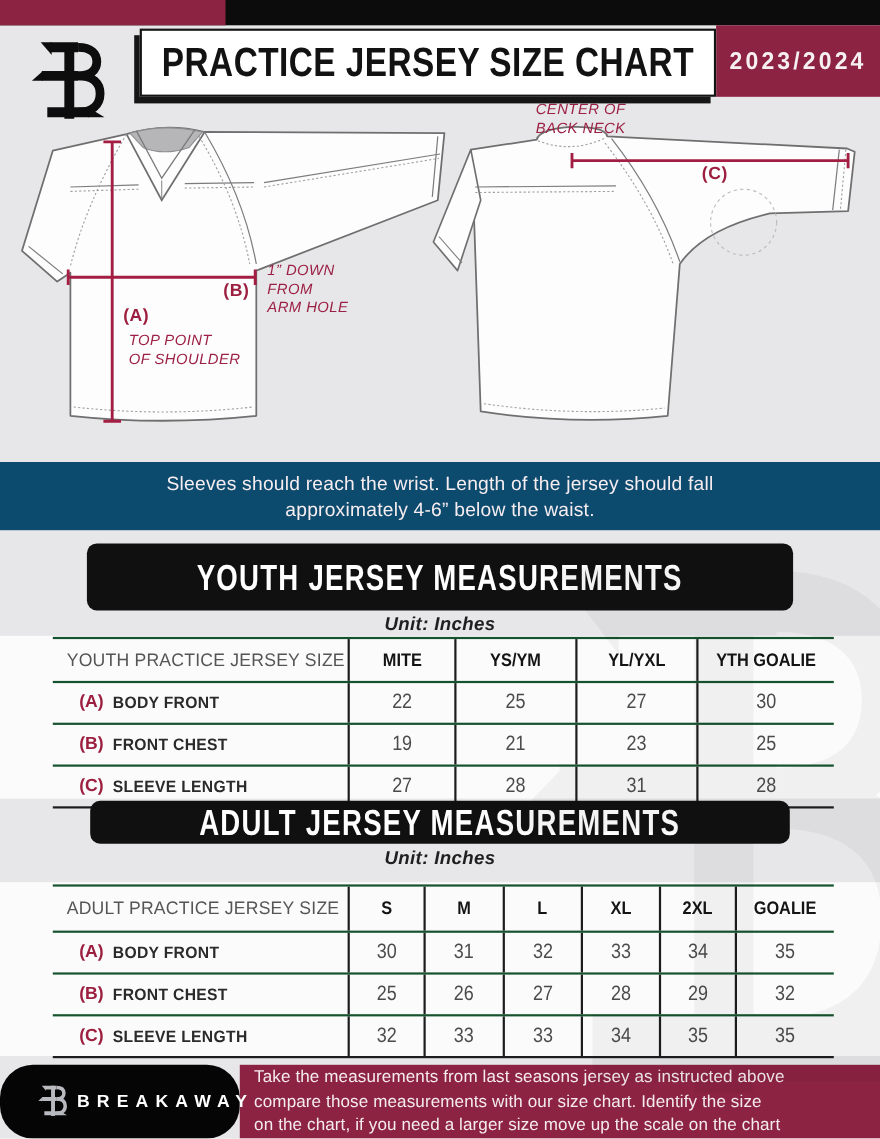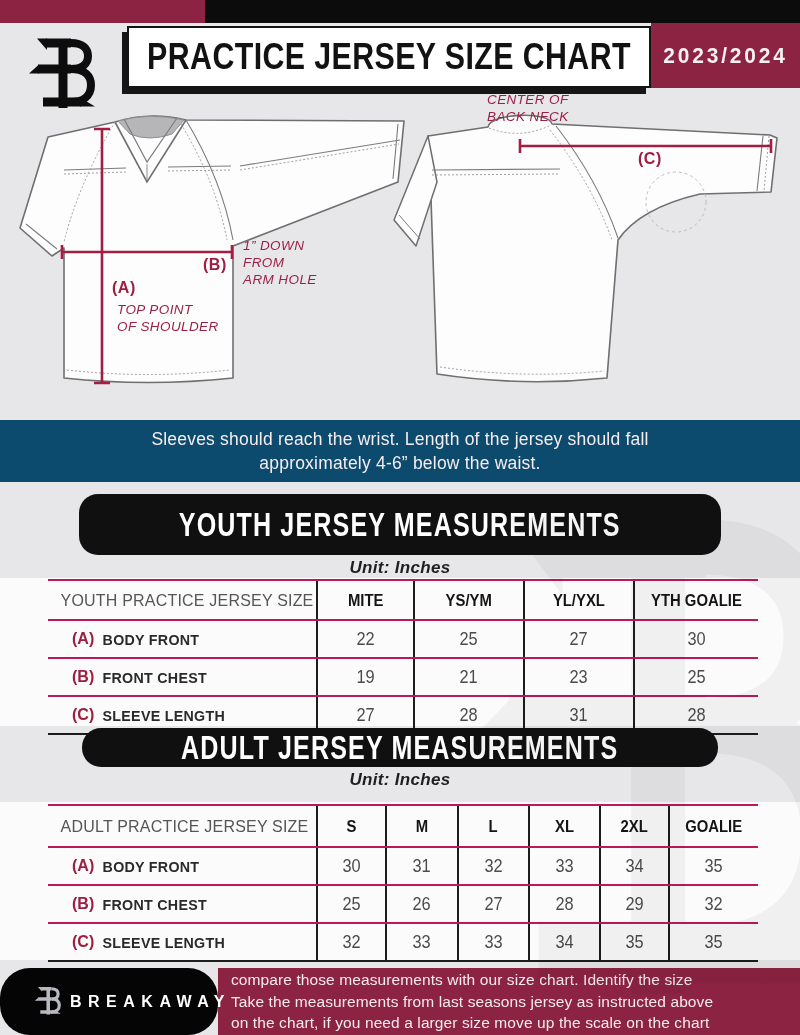--- a/index.html
+++ b/index.html
@@ -34,31 +34,31 @@
     letter-spacing:0.4px;font-weight:500;white-space:nowrap;}
   .dkey{position:absolute;color:#9C1F3F;font-weight:bold;font-size:16px;letter-spacing:0.5px;}
   
   #banner{position:absolute;left:0;top:420px;width:800px;height:62px;background:#0c4a6e;
     display:flex;flex-direction:column;align-items:center;justify-content:center;}
   #banner .bl{color:#f6edf0;font-size:17.5px;line-height:24px;letter-spacing:0.2px;}
   
   .sect-title{position:absolute;left:0;width:800px;display:flex;flex-direction:column;align-items:center;}
   #youth-title{top:482px;height:96px;padding-top:12px;box-sizing:border-box;}
   #adult-title{top:726px;height:64px;padding-top:2px;box-sizing:border-box;}
-  .badge{background:#101010;border-radius:19px;height:62px;padding:0 30px;
+  .badge{background:#101010;border-radius:9px;height:62px;padding:0 30px;
     display:flex;align-items:center;justify-content:center;}
   .badge .bt{color:#fff;font-weight:bold;font-size:33px;letter-spacing:1.5px;white-space:nowrap;
     display:inline-block;transform:scaleX(0.76);}
   .unit{margin-top:3px;font-style:italic;font-weight:bold;font-size:17px;color:#1f1f1f;letter-spacing:0.3px;}
   
   .white-band{position:absolute;left:0;width:800px;background:#fbfbfc;}
   #youth-band{top:578px;height:148px;}
   #adult-band{top:802px;height:158px;}
   .size-table{margin-left:48px;width:710px;}
-  .t-row{display:grid;border-top:2px solid #be185d;}
+  .t-row{display:grid;border-top:2px solid #14532d;}
   .t-row:last-child{border-bottom:2px solid #1c1c1c;}
   .youth-cols{grid-template-columns:268px 97px 110px 110px 125px;}
   .adult-cols{grid-template-columns:268px 69px 72px 71px 71px 69px 90px;}
   .cell{display:flex;align-items:center;justify-content:center;height:36px;border-left:2px solid #1c1c1c;box-sizing:border-box;}
   .cell.first{border-left:none;justify-content:flex-start;}
   .t-head .cell{height:38px;}
   .hlabel{font-size:16.5px;color:#555;letter-spacing:0.2px;white-space:nowrap;
     display:inline-block;transform:scaleX(0.97);transform-origin:left center;padding-left:13px;}
   .hcol{font-size:16.5px;font-weight:bold;color:#141414;white-space:nowrap;
     display:inline-block;transform:scaleX(0.9);}
@@ -390,22 +390,22 @@
 
 <div id="footer">
   <div class="boxes">
     <div id="footer-black">
       <svg id="footer-logo" class="logo" viewBox="0 0 72 96" style="position:absolute;">
         <use href="#logoB"></use>
       </svg>
       <div id="brand-text">BREAKAWAY</div>
     </div>
     <div id="footer-maroon">
+      <div class="fl">Take the measurements from last seasons jersey as instructed above</div>
       <div class="fl">compare those measurements  with our size chart. Identify the size</div>
-      <div class="fl">Take the measurements from last seasons jersey as instructed above</div>
       <div class="fl">on the chart, if you need a larger size move up the scale on the chart</div>
     </div>
   </div>
 </div>
 
 <svg id="watermark" viewBox="0 0 72 96" preserveAspectRatio="none">
   <use href="#logoB"></use>
 </svg>
 
 </body></html>

